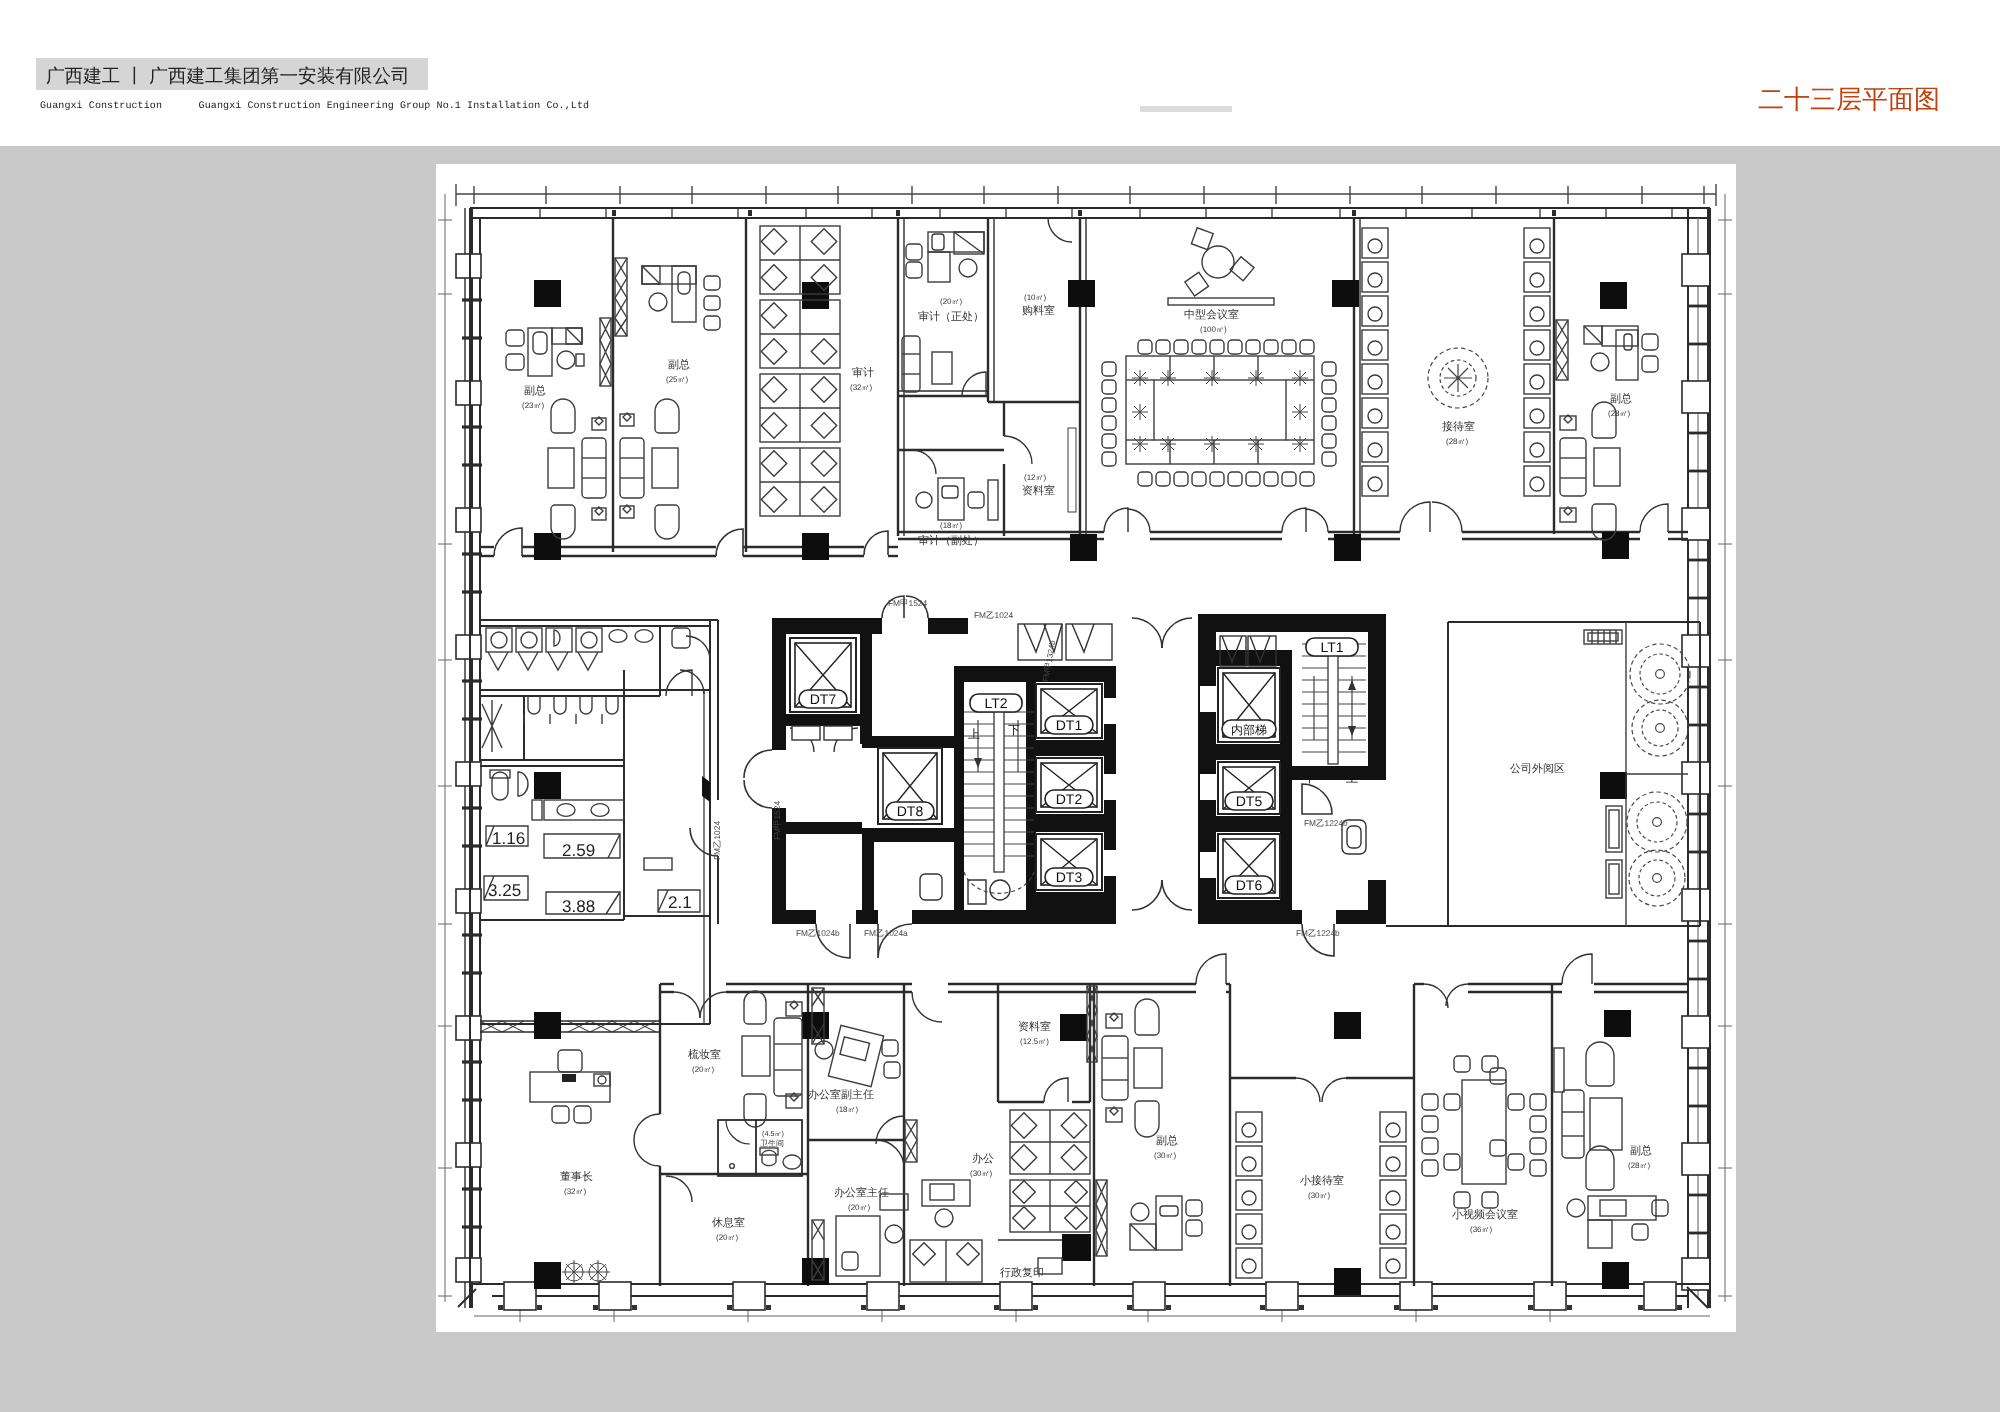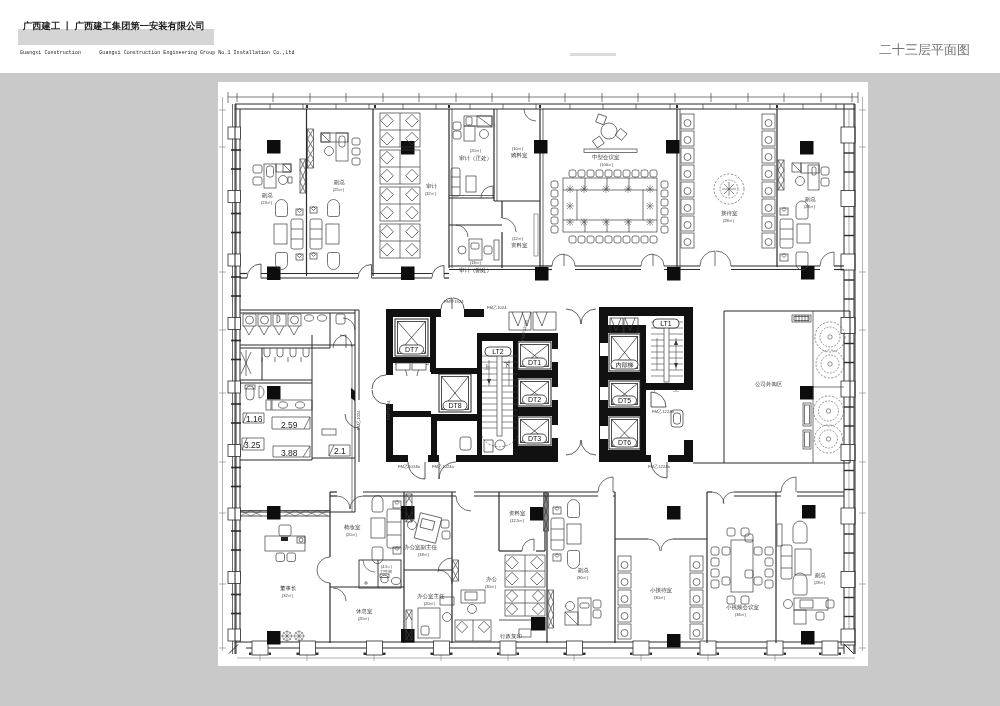--- a/index.html
+++ b/index.html
@@ -4,25 +4,25 @@
 <style>
 html,body{margin:0;padding:0;}
 body{width:1000px;height:706px;background:#fff;font-family:"Liberation Sans",sans-serif;position:relative;overflow:hidden;}
 .abs{position:absolute;}
 </style>
 </head>
 <body>
 
 <div class="abs" style="left:18px;top:29px;width:196px;height:16px;background:#d5d5d5;"></div>
 
-<div class="abs" style="left:23px;top:20px;width:400px;font-size:9.3px;font-weight:bold;color:#222;">广西建工 丨 广西建工集团第一安装有限公司</div>
+<div class="abs" style="left:23px;top:32px;width:400px;font-size:9.3px;font-weight:normal;color:#222;">广西建工 丨 广西建工集团第一安装有限公司</div>
 
 <div class="abs" style="left:20px;top:50px;width:500px;font-size:5px;font-family:'Liberation Mono',monospace;color:#222;letter-spacing:0.05px;">Guangxi Construction&nbsp;&nbsp;&nbsp;&nbsp;&nbsp;&nbsp;Guangxi Construction Engineering Group No.1 Installation Co.,Ltd</div>
 
-<div class="abs" style="left:879px;top:41px;font-size:13px;color:#737373;">二十三层平面图</div>
+<div class="abs" style="left:879px;top:41px;font-size:13px;color:#c2410c;">二十三层平面图</div>
 
 <div class="abs" style="left:570px;top:53px;width:46px;height:3px;background:#dcdcdc;"></div>
 
 <div class="abs" style="left:0;top:73px;width:1000px;height:633px;background:#c9c9c9;"></div>
 
 <div class="abs" style="left:218px;top:82px;width:650px;height:584px;background:#ffffff;"></div>
 
 <svg class="abs" style="left:0;top:0;" width="1000" height="706" viewBox="0 0 1000 706" fill="none">
 <g id="structure" stroke="#2b2b2b" stroke-width="1">
 

